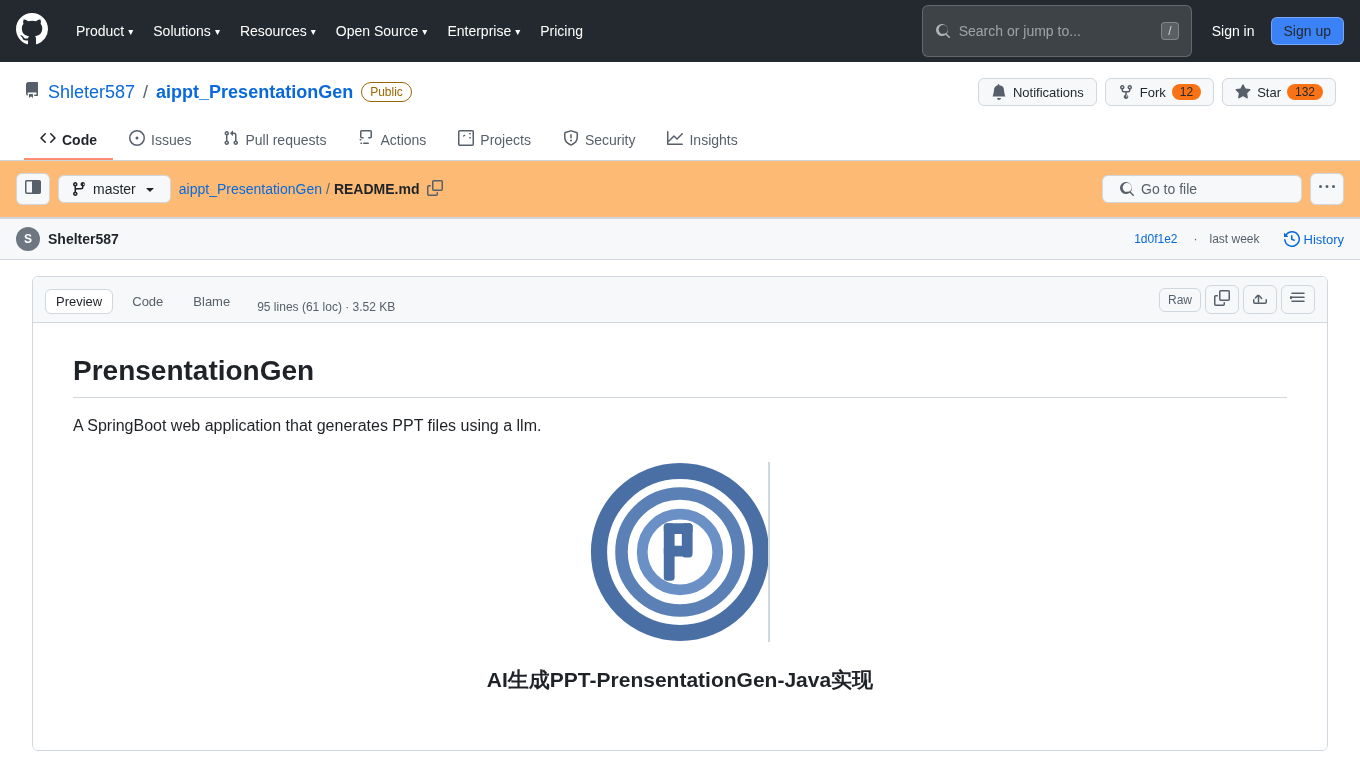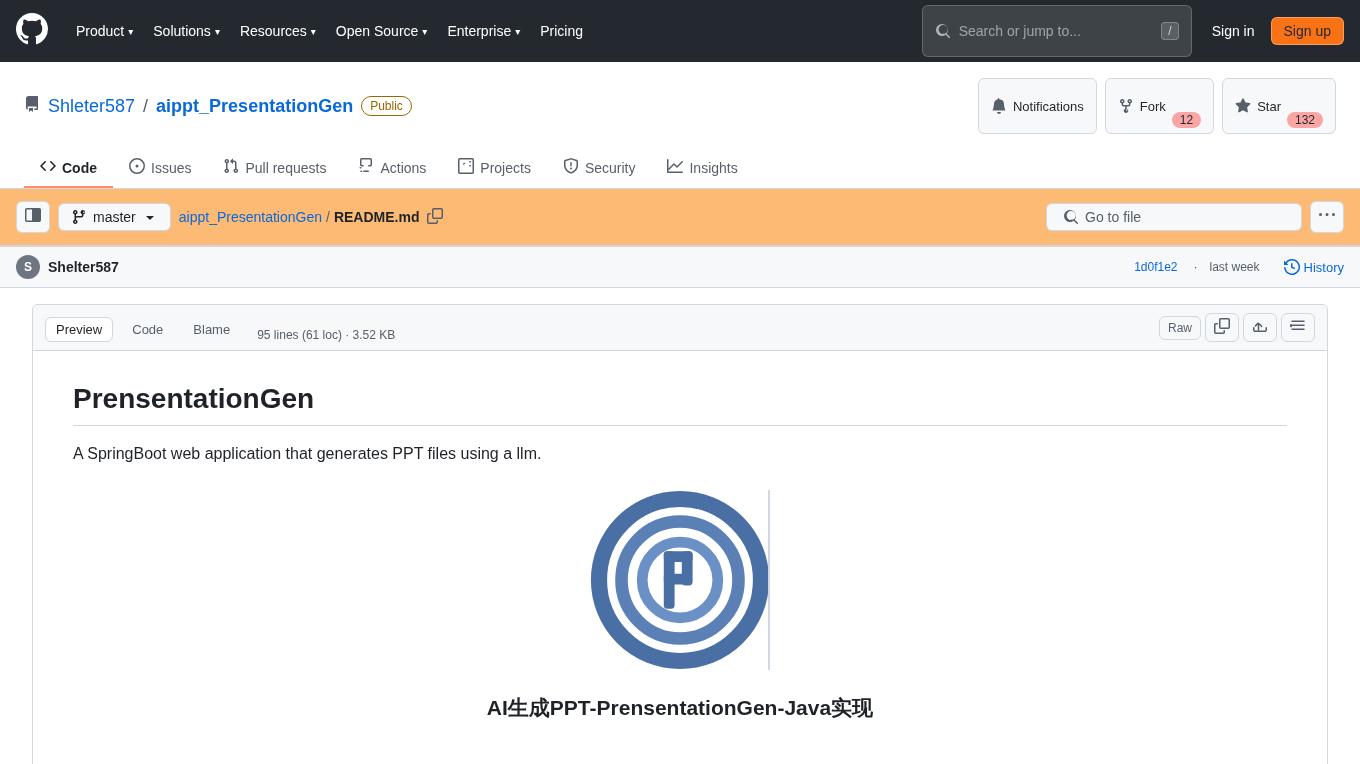--- a/index.html
+++ b/index.html
@@ -82,21 +82,21 @@
     .btn-signin {
       color: #fff;
       background: none;
       border: none;
       padding: 6px 8px;
       cursor: pointer;
       font-size: 14px;
     }
     .btn-signup {
       color: #24292f;
-      background: #f97316;
+      background: #3b82f6;
       border: 1px solid rgba(255,255,255,0.3);
       border-radius: 6px;
       padding: 5px 12px;
       cursor: pointer;
       font-size: 14px;
       font-weight: 500;
     }
 
     
     .repo-header {
@@ -138,25 +138,24 @@
       border: 1px solid #d0d7de;
       border-radius: 6px;
       padding: 5px 12px;
       background: #f6f8fa;
       cursor: pointer;
       font-size: 13px;
       color: #24292f;
       font-weight: 500;
     }
     .count-badge {
-      background: #fca5a5;
+      background: #f97316;
       border-radius: 20px;
       padding: 1px 8px;
       font-size: 12px;
-      margin-top: 28px;
     }
 
     
     .repo-tabs {
       display: flex;
       gap: 0;
       margin-top: 0;
     }
     .repo-tab {
       display: flex;
@@ -229,21 +228,21 @@
       display: flex;
       align-items: center;
       gap: 6px;
       border: 1px solid #d0d7de;
       border-radius: 6px;
       background: #f6f8fa;
       padding: 5px 16px;
       font-size: 14px;
       color: #57606a;
       cursor: pointer;
-      width: 256px;
+      width: 200px;
     }
     .file-more-btn {
       border: 1px solid #d0d7de;
       border-radius: 6px;
       background: #f6f8fa;
       cursor: pointer;
       padding: 5px 8px;
       font-size: 16px;
       color: #57606a;
     }

